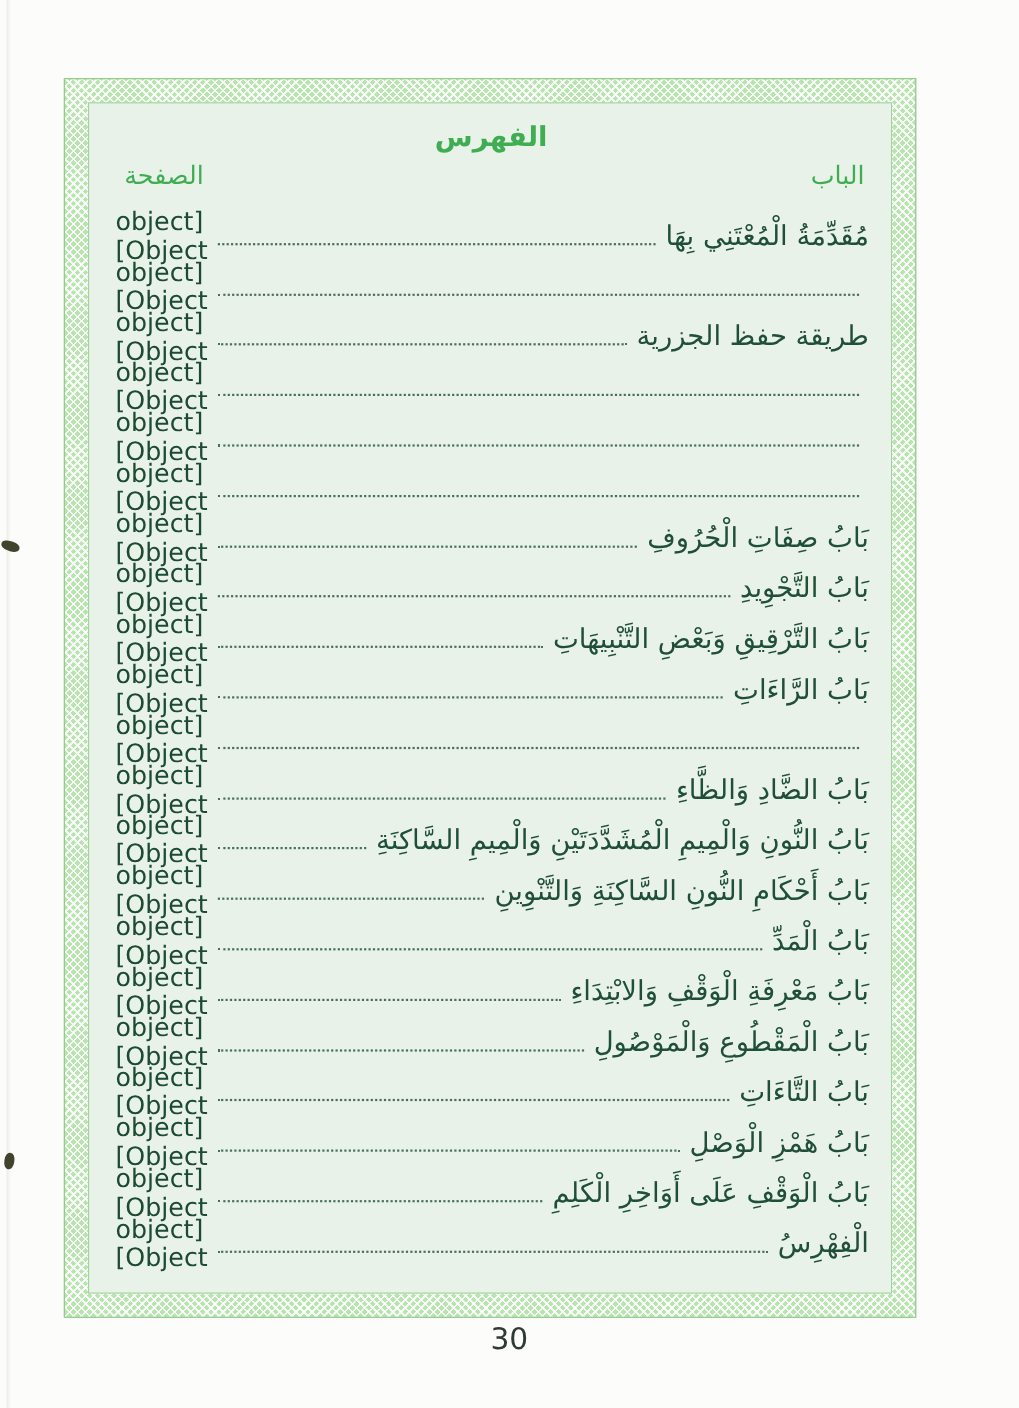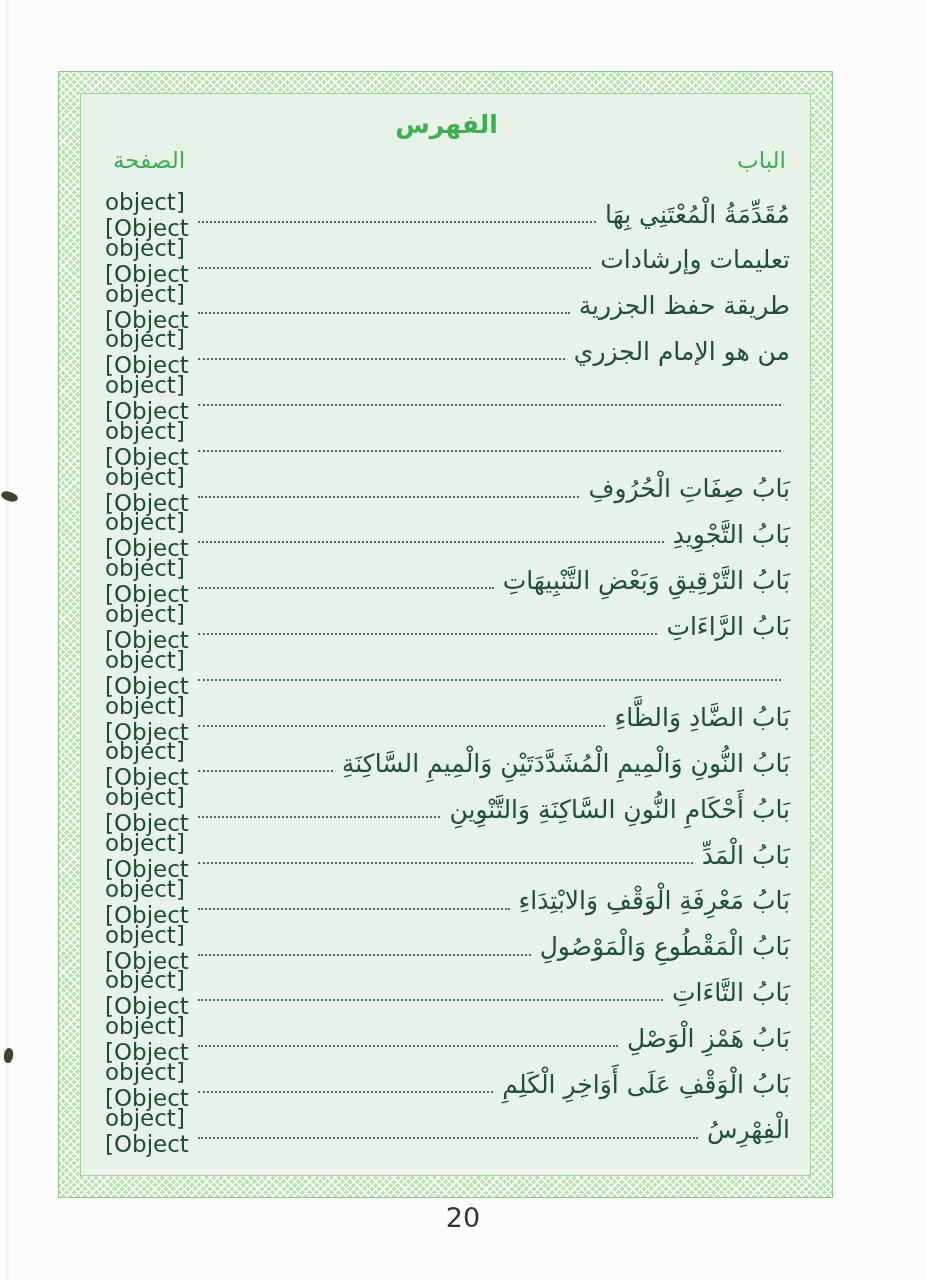--- a/index.html
+++ b/index.html
@@ -87,33 +87,31 @@
 
       <div class="toc">
 
           <div class="trow">
             <span class="etitle">مُقَدِّمَةُ الْمُعْتَنِي بِهَا</span>
             <span class="leader"></span>
             <span class="pnum">[object Object]</span>
           </div>
 
           <div class="trow">
-            <span class="etitle">تعليمات وإرشادات</span>
             <span class="leader"></span>
             <span class="pnum">[object Object]</span>
           </div>
 
           <div class="trow">
             <span class="etitle">طريقة حفظ الجزرية</span>
             <span class="leader"></span>
             <span class="pnum">[object Object]</span>
           </div>
 
           <div class="trow">
-            <span class="etitle">من هو الإمام الجزري</span>
             <span class="leader"></span>
             <span class="pnum">[object Object]</span>
           </div>
 
           <div class="trow">
             <span class="leader"></span>
             <span class="pnum">[object Object]</span>
           </div>
 
           <div class="trow">
@@ -207,15 +205,15 @@
           <div class="trow">
             <span class="etitle">الْفِهْرِسُ</span>
             <span class="leader"></span>
             <span class="pnum">[object Object]</span>
           </div>
         </div>
 
     </div>
   </div>
 
-  <div class="folio">20</div>
+  <div class="folio">30</div>
 
 </div>
 
 </body></html>

